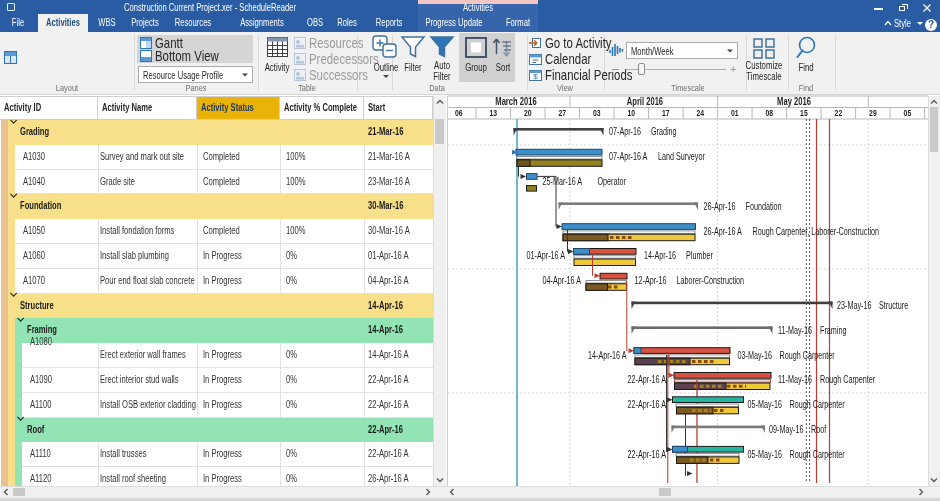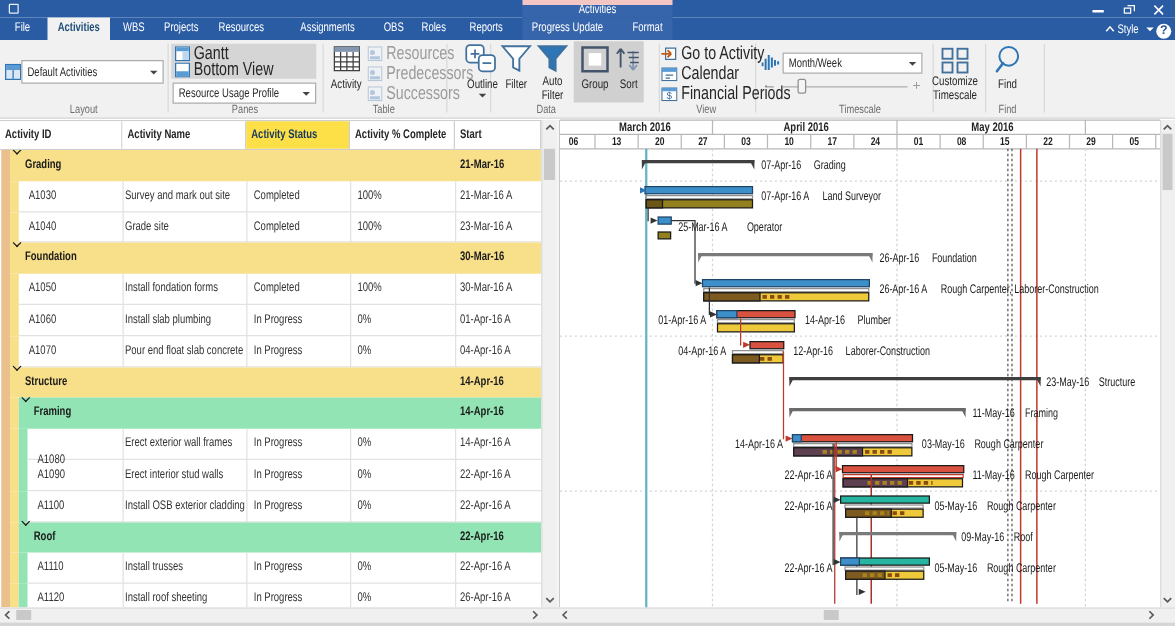--- a/index.html
+++ b/index.html
@@ -17,20 +17,21 @@
 .chev{position:absolute;width:4.5px;height:4.5px;border-left:1.6px solid #1a1a1a;border-bottom:1.6px solid #1a1a1a;transform:rotate(-45deg)}
 .cell{position:absolute;font-size:10px;color:#333}
 </style></head><body>
 <div id="app">
 
 <div class="abs" style="left:0;top:0;width:940px;height:14px;background:#2a5ca4"></div>
 <div class="abs" style="left:418px;top:0;width:120px;height:32px;background:#3765ab"></div>
 <div class="abs" style="left:418px;top:0;width:120px;height:3.5px;background:#f3c5c3"></div>
 <div class="abs tabtxt txc" style="left:418px;top:1px;width:120px;height:12px;line-height:13px">Activities</div>
 <div class="abs" style="left:7px;top:3px;width:8px;height:8px;border:1.3px solid #e8eef7;border-radius:1px"></div>
+<div class="abs" style="left:124px;top:1px;height:13px;line-height:13px;color:#fff;font-size:10px"><span class="tx">Construction Current Project.xer - ScheduleReader</span></div>
 <div class="abs" style="left:874px;top:8px;width:9px;height:1.5px;background:#fff"></div>
 <div class="abs" style="left:899px;top:6px;width:6px;height:5px;border:1.1px solid #fff"></div>
 <div class="abs" style="left:901.5px;top:4px;width:6px;height:5px;border:1.1px solid #fff;border-bottom:none;border-left:none"></div>
 <svg class="abs" style="left:923px;top:4px" width="8" height="8">
       <path d="M0.5 0.5 L7.5 7.5 M7.5 0.5 L0.5 7.5" stroke="#fff" stroke-width="1.3"></path>
     </svg>
 <div class="abs" style="left:0;top:14px;width:940px;height:19px;background:#2a5ca4"></div>
 <div class="abs" style="left:418px;top:14px;width:120px;height:18px;background:#3765ab"></div>
 <div class="abs" style="left:38px;top:14px;width:50px;height:18px;background:#f1f1f1"></div>
 <div class="abs tabtxt txc" style="left:38px;top:14px;width:50px;color:#1f4e79;font-weight:bold">Activities</div>
@@ -65,24 +66,20 @@
 <div class="glabel" style="left:257px;width:100px">Table</div>
 <div class="glabel" style="left:387px;width:100px">Data</div>
 <div class="glabel" style="left:515px;width:100px">View</div>
 <div class="glabel" style="left:638px;width:100px">Timescale</div>
 <div class="glabel" style="left:756px;width:100px">Find</div>
 <svg class="abs" style="left:4px;top:51px" width="13" height="13">
       <rect x="0.5" y="0.5" width="12" height="12" fill="#dbe6f4" stroke="#2e75b6"></rect>
       <rect x="1" y="1" width="11" height="4" fill="#5b9bd5"></rect>
       <line x1="6.5" y1="5" x2="6.5" y2="12" stroke="#2e75b6"></line>
     </svg>
-<div class="combo" style="left:17px;top:48px;width:114px;height:19px">
-      <span class="ct">Default Activities</span>
-      <span class="caret"></span>
-    </div>
 <div class="abs" style="left:137px;top:35px;width:116px;height:28px;background:#d5d5d5"></div>
 <svg class="abs" style="left:140px;top:37px" width="12" height="12">
       <rect x="0.5" y="0.5" width="11" height="11" fill="#fff" stroke="#2e75b6"></rect>
       <rect x="1" y="1" width="10" height="3" fill="#5b9bd5"></rect>
       <rect x="6" y="4" width="5" height="7" fill="#bdd7ee"></rect>
     </svg>
 <div class="abs smalltxt" style="left:155px;top:37px"><span class="tx">Gantt</span></div>
 <svg class="abs" style="left:140px;top:50px" width="12" height="12">
       <rect x="0.5" y="0.5" width="11" height="11" fill="#fff" stroke="#2e75b6"></rect>
       <rect x="1" y="7" width="10" height="4" fill="#5b9bd5"></rect>
@@ -180,21 +177,21 @@
     </svg>
 <div class="btnlbl" style="left:734px;top:60px;width:60px">Customize<br>Timescale</div>
 <svg class="abs" style="left:795px;top:35px" width="26" height="25">
       <circle cx="12" cy="10" r="7.5" fill="none" stroke="#2e75b6" stroke-width="1.6"></circle>
       <path d="M7.5 15.5 L2.5 22" stroke="#2e75b6" stroke-width="2" stroke-linecap="round"></path>
     </svg>
 <div class="btnlbl" style="left:776px;top:62px;width:60px">Find</div>
 <div class="abs" style="left:0;top:96px;width:433px;height:23.5px;background:#fff;border-top:1px solid #cfcfcf;border-bottom:1px solid #cfcfcf"></div>
 <div class="abs" style="left:0px;top:96.5px;width:97.5px;height:22.5px;background:#fff;border-right:1px solid #cfcfcf;font-size:10px;font-weight:bold;color:#262626;line-height:22.5px;padding-left:4px;white-space:nowrap"><span class="tx">Activity ID</span></div>
 <div class="abs" style="left:97.5px;top:96.5px;width:99.19999999999999px;height:22.5px;background:#fff;border-right:1px solid #cfcfcf;font-size:10px;font-weight:bold;color:#262626;line-height:22.5px;padding-left:4px;white-space:nowrap"><span class="tx">Activity Name</span></div>
-<div class="abs" style="left:196.7px;top:96.5px;width:82.90000000000003px;height:22.5px;background:#fde047;border-right:1px solid #cfcfcf;font-size:10px;font-weight:bold;color:#17365d;line-height:22.5px;padding-left:4px;white-space:nowrap"><span class="tx">Activity Status</span></div>
+<div class="abs" style="left:196.7px;top:96.5px;width:82.90000000000003px;height:22.5px;background:#eab308;border-right:1px solid #cfcfcf;font-size:10px;font-weight:bold;color:#17365d;line-height:22.5px;padding-left:4px;white-space:nowrap"><span class="tx">Activity Status</span></div>
 <div class="abs" style="left:279.6px;top:96.5px;width:84.39999999999998px;height:22.5px;background:#fff;border-right:1px solid #cfcfcf;font-size:10px;font-weight:bold;color:#262626;line-height:22.5px;padding-left:4px;white-space:nowrap"><span class="tx">Activity % Complete</span></div>
 <div class="abs" style="left:364px;top:96.5px;width:69px;height:22.5px;background:#fff;border-right:1px solid #cfcfcf;font-size:10px;font-weight:bold;color:#262626;line-height:22.5px;padding-left:4px;white-space:nowrap"><span class="tx">Start</span></div>
 <div class="abs" style="left:0;top:120px;width:433px;height:366px;overflow:hidden;background:#fff">
 <div class="abs" style="left:1px;top:0;width:7px;height:366px;background:#eac08d"></div>
 <div class="abs" style="left:8px;top:0.0px;width:425px;height:24.8px;background:#f8e08a"></div>
 <div class="chev" style="left:10.5px;top:-2.5px"></div>
 <div class="cell" style="left:19.5px;top:0.0px;height:24.8px;line-height:24.8px;font-weight:bold;color:#1a1a1a"><span class="tx">Grading</span></div>
 <div class="cell" style="left:368px;top:0.0px;height:24.8px;line-height:24.8px;font-weight:bold;color:#1a1a1a"><span class="tx">21-Mar-16</span></div>
 <div class="abs" style="left:8px;top:24.8px;width:7px;height:24.8px;background:#f8e08a"></div>
 <div class="abs" style="left:15px;top:24.8px;width:418px;height:24.8px;border-bottom:1px solid #e2e2e2"></div>
@@ -264,21 +261,21 @@
 <div class="chev" style="left:17.5px;top:195.9px"></div>
 <div class="cell" style="left:26.5px;top:198.4px;height:24.8px;line-height:24.8px;font-weight:bold;color:#1a1a1a"><span class="tx">Framing</span></div>
 <div class="cell" style="left:368px;top:198.4px;height:24.8px;line-height:24.8px;font-weight:bold;color:#1a1a1a"><span class="tx">14-Apr-16</span></div>
 <div class="abs" style="left:8px;top:223.2px;width:7px;height:24.8px;background:#f8e08a"></div>
 <div class="abs" style="left:15px;top:223.2px;width:7px;height:24.8px;background:#92e4b4"></div>
 <div class="abs" style="left:22px;top:223.2px;width:411px;height:24.8px;border-bottom:1px solid #e2e2e2"></div>
 <div class="abs" style="left:97.5px;top:223.2px;width:1px;height:24.8px;background:#e2e2e2"></div>
 <div class="abs" style="left:196.7px;top:223.2px;width:1px;height:24.8px;background:#e2e2e2"></div>
 <div class="abs" style="left:279.6px;top:223.2px;width:1px;height:24.8px;background:#e2e2e2"></div>
 <div class="abs" style="left:364px;top:223.2px;width:1px;height:24.8px;background:#e2e2e2"></div>
-<div class="cell" style="left:30px;top:236px;height:42px;line-height:24.8px"><span class="tx">A1080</span></div>
+<div class="cell" style="left:30px;top:210px;height:42px;line-height:24.8px"><span class="tx">A1080</span></div>
 <div class="cell" style="left:100px;top:223.2px;height:24.8px;line-height:24.8px"><span class="tx">Erect exterior wall frames</span></div>
 <div class="cell" style="left:202.5px;top:223.2px;height:24.8px;line-height:24.8px"><span class="tx">In Progress</span></div>
 <div class="cell" style="left:285.5px;top:223.2px;height:24.8px;line-height:24.8px"><span class="tx">0%</span></div>
 <div class="cell" style="left:368px;top:223.2px;height:24.8px;line-height:24.8px"><span class="tx">14-Apr-16 A</span></div>
 <div class="abs" style="left:8px;top:248.0px;width:7px;height:24.8px;background:#f8e08a"></div>
 <div class="abs" style="left:15px;top:248.0px;width:7px;height:24.8px;background:#92e4b4"></div>
 <div class="abs" style="left:22px;top:248.0px;width:411px;height:24.8px;border-bottom:1px solid #e2e2e2"></div>
 <div class="abs" style="left:97.5px;top:248.0px;width:1px;height:24.8px;background:#e2e2e2"></div>
 <div class="abs" style="left:196.7px;top:248.0px;width:1px;height:24.8px;background:#e2e2e2"></div>
 <div class="abs" style="left:279.6px;top:248.0px;width:1px;height:24.8px;background:#e2e2e2"></div>

